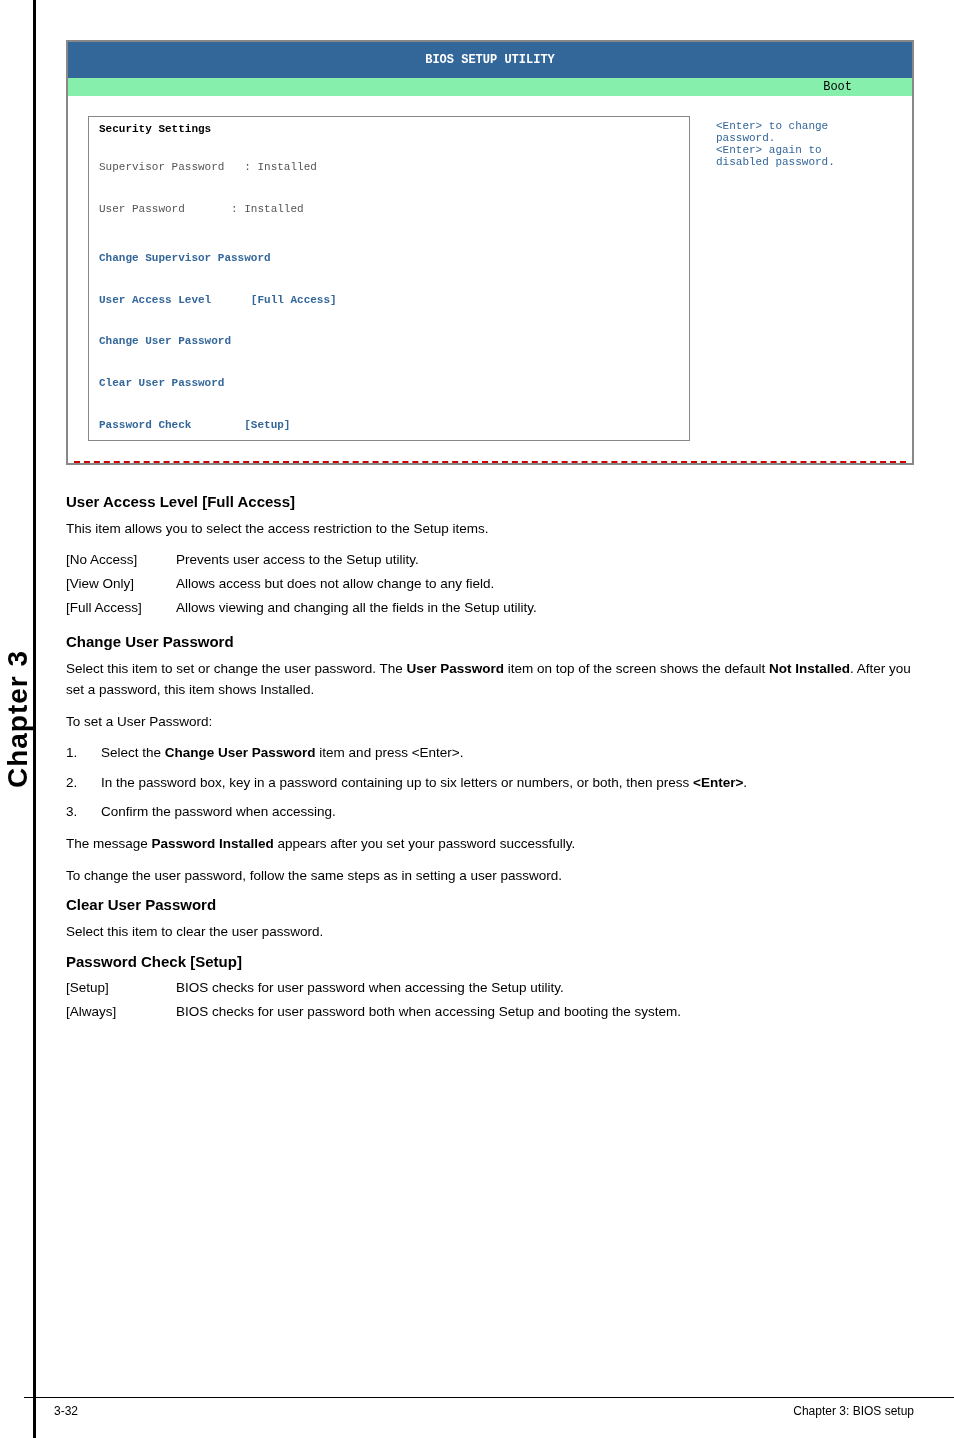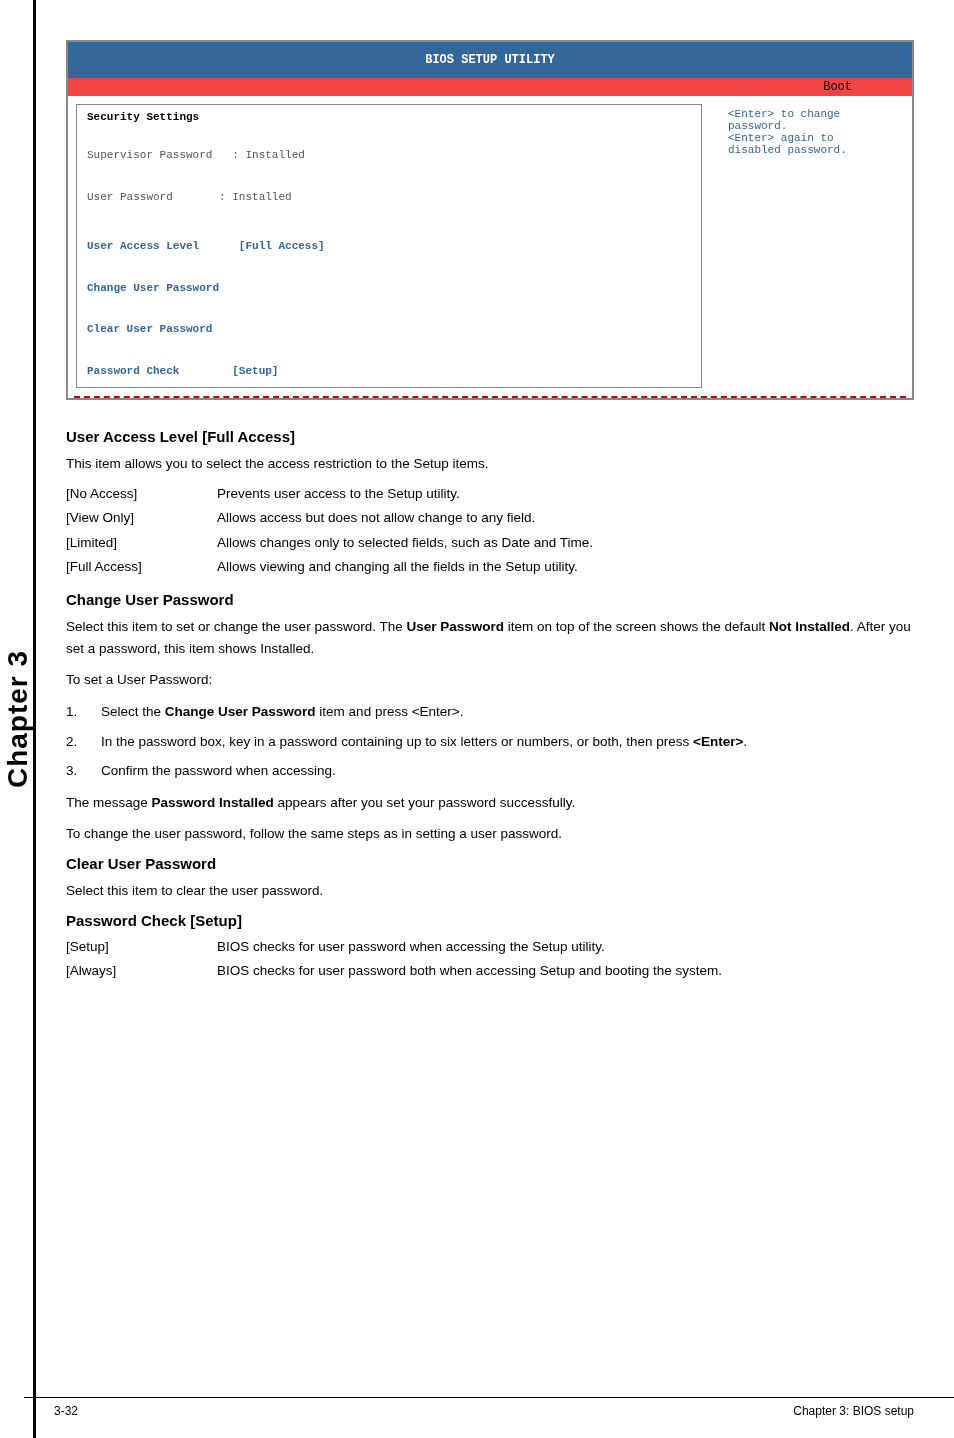--- a/index.html
+++ b/index.html
@@ -71,31 +71,31 @@
       background: #336699;
       color: #fff;
       text-align: center;
       padding: 11px 0;
       font-family: 'Courier New', monospace;
       font-size: 12px;
       font-weight: bold;
     }
 
     .bios-subheader {
-      background: #ef4444;
+      background: #86efac;
       color: #000;
       text-align: right;
       padding: 2px 60px 2px 0;
       font-family: 'Courier New', monospace;
       font-size: 12px;
     }
 
     .bios-content {
       display: flex;
-      padding: 8px;
+      padding: 20px;
       gap: 22px;
     }
 
     .bios-left {
       flex: 1;
       border: 1px solid #888;
       padding: 6px 10px;
       font-family: 'Courier New', monospace;
       font-size: 11px;
       background: #fff;
@@ -155,21 +155,20 @@
     
     .def-list {
       margin: 8px 0 14px 0;
     }
 
     .def-row {
       display: flex;
       margin-bottom: 4px;
       font-size: 13.5px;
       line-height: 1.5;
-      gap: 41px;
     }
 
     .def-term {
       width: 110px;
       flex-shrink: 0;
       font-size: 13.5px;
     }
 
     .def-desc {
       flex: 1;
@@ -240,20 +239,21 @@
 
     <div class="bios-box">
       <div class="bios-header">BIOS SETUP UTILITY</div>
       <div class="bios-subheader">Boot</div>
       <div class="bios-content">
         <div class="bios-left">
           <div class="bios-section-title">Security Settings</div>
           <div class="bios-item">Supervisor Password &nbsp;&nbsp;: Installed</div>
           <div class="bios-item">User Password &nbsp;&nbsp;&nbsp;&nbsp;&nbsp;&nbsp;: Installed</div>
           <div style="height:8px;"></div>
+          <div class="bios-item highlight">Change Supervisor Password</div>
           <div class="bios-item highlight">User Access Level &nbsp;&nbsp;&nbsp;&nbsp;&nbsp;[Full Access]</div>
           <div class="bios-item highlight">Change User Password</div>
           <div class="bios-item highlight">Clear User Password</div>
           <div class="bios-item highlight">Password Check &nbsp;&nbsp;&nbsp;&nbsp;&nbsp;&nbsp;&nbsp;[Setup]</div>
         </div>
         <div class="bios-right">
           <span>&lt;Enter&gt; to change password.<br>&lt;Enter&gt; again to<br>disabled password.</span>
         </div>
       </div>
       <div class="bios-dashes"></div>
@@ -265,24 +265,20 @@
       </div>
       <p class="desc-text">This item allows you to select the access restriction to the Setup items.</p>
       <div class="def-list">
         <div class="def-row">
           <span class="def-term">[No Access]</span>
           <span class="def-desc">Prevents user access to the Setup utility.</span>
         </div>
         <div class="def-row">
           <span class="def-term">[View Only]</span>
           <span class="def-desc">Allows access but does not allow change to any field.</span>
-        </div>
-        <div class="def-row">
-          <span class="def-term">[Limited]</span>
-          <span class="def-desc">Allows changes only to selected fields, such as Date and Time.</span>
         </div>
         <div class="def-row">
           <span class="def-term">[Full Access]</span>
           <span class="def-desc">Allows viewing and changing all the fields in the Setup utility.</span>
         </div>
       </div>
     </div>
 
     <div>
       <div class="section-heading">

